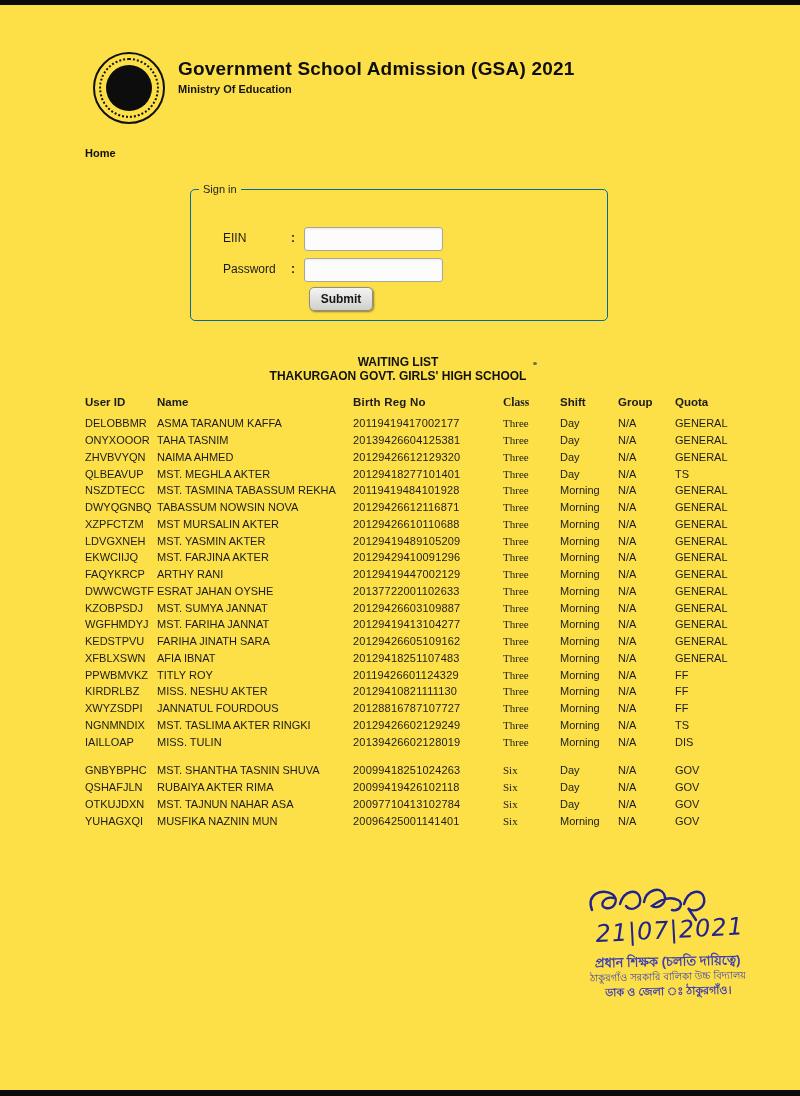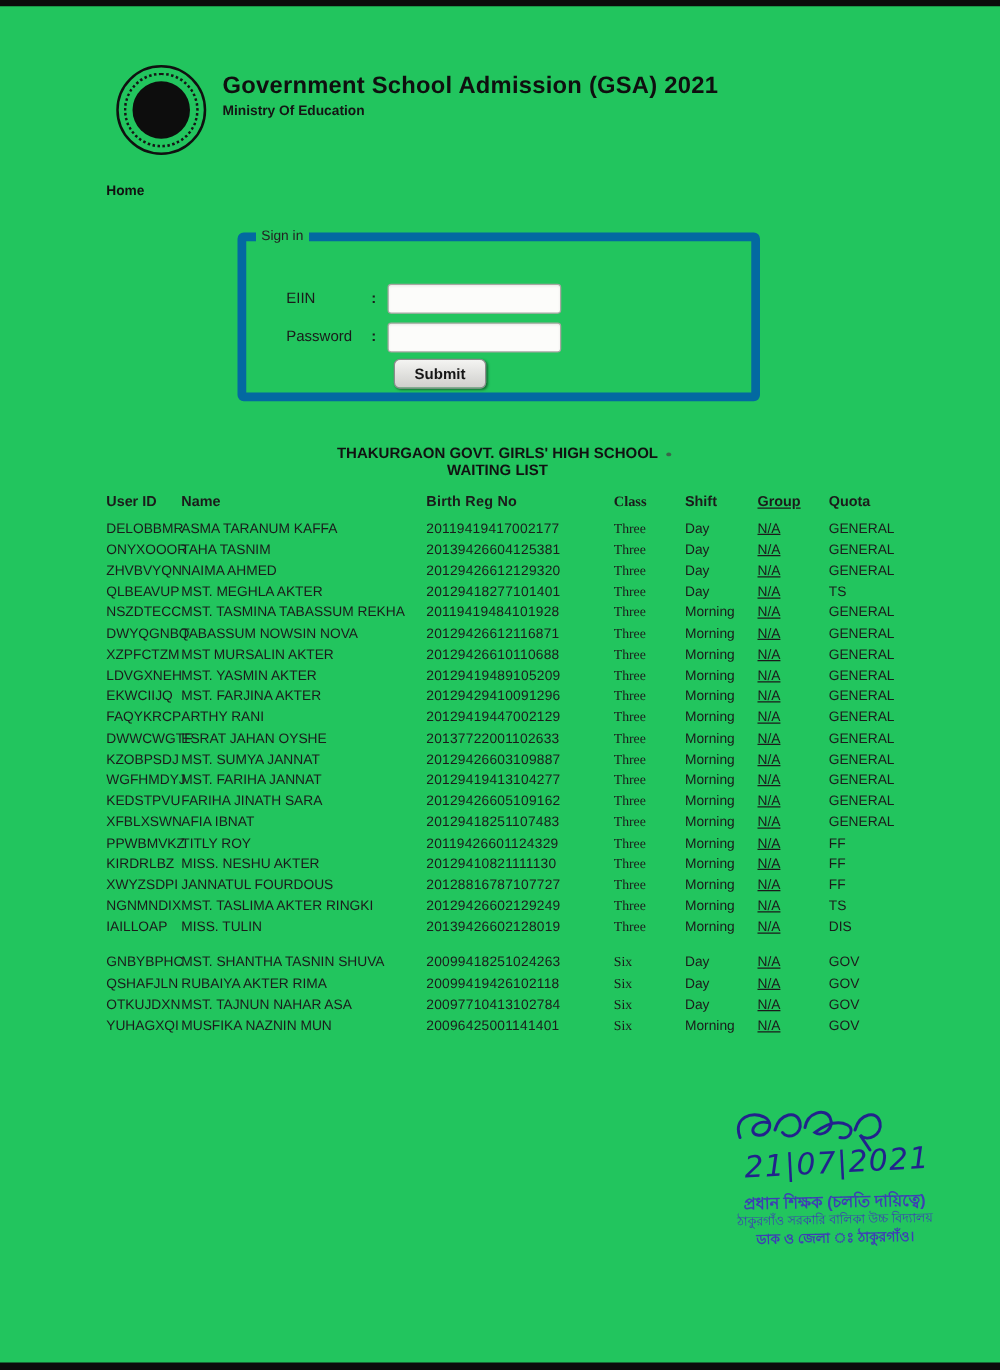--- a/index.html
+++ b/index.html
@@ -1,18 +1,18 @@
 <!DOCTYPE html>
 <html><head>
 <meta charset="utf-8">
 <style>
   html,body{margin:0;padding:0;background:#e8e8e8;}
   .page{
     position:relative;width:800px;height:1096px;margin:0 auto;
-    background:#22c55e;overflow:hidden;
+    background:#fde047;overflow:hidden;
     font-family:"Liberation Sans",sans-serif;color:#1b1b1b;
   }
   .scan-bar{position:absolute;left:0;right:0;background:#0b0b0b;}
   .scan-bar.top{top:0;height:5px;}
   .scan-bar.bottom{bottom:0;height:6px;}
 
   
   .logo{
     position:absolute;left:93px;top:52px;width:72px;height:72px;
     border:2px solid #101010;border-radius:50%;box-sizing:border-box;
@@ -29,62 +29,62 @@
   .app-title{font-size:19px;font-weight:bold;color:#0f0f0f;letter-spacing:.2px;margin:0;}
   .app-subtitle{font-size:11px;font-weight:bold;color:#141414;margin-top:3px;}
   .home-link{
     position:absolute;left:85px;top:147px;font-size:11px;font-weight:bold;
     color:#111;text-decoration:none;cursor:pointer;
   }
 
   
   .signin{
     position:absolute;left:190px;top:183px;width:418px;height:138px;
-    border:7px solid #0369a1;border-radius:5px;margin:0;padding:0;box-sizing:border-box;
+    border:1px solid #0369a1;border-radius:5px;margin:0;padding:0;box-sizing:border-box;
     background:transparent;
   }
   .signin legend{font-size:11px;color:#222;margin-left:8px;padding:0 4px;}
   .frm-label{position:absolute;font-size:12px;color:#1a1a1a;}
   .lbl-eiin{left:32px;top:36px;text-align:center;}
   .lbl-pass{left:32px;top:67px;}
   .frm-colon{position:absolute;font-size:12px;font-weight:bold;}
   .col-eiin{left:100px;top:36px;}
   .col-pass{left:100px;top:67px;}
   .frm-input{
     position:absolute;left:113px;width:133px;height:20px;
     border:1px solid #a7a7a2;border-radius:3px;background:#fcfcfa;
     box-shadow:inset 0 1px 2px rgba(0,0,0,.08);
   }
   .inp-eiin{top:32px;}
   .inp-pass{top:63px;}
   .submit-btn{
-    position:absolute;left:118px;top:92px;width:74px;height:24px;
+    position:absolute;left:118px;top:92px;width:64px;height:24px;
     background:linear-gradient(#f4f4f2,#cfcfcc);
     border:1px solid #8c8c8c;border-radius:5px;
     font-family:"Liberation Sans",sans-serif;font-size:12px;font-weight:bold;color:#161616;
     box-shadow:1px 1px 2px rgba(0,0,0,.45);cursor:pointer;
   }
 
   
   .list-title{position:absolute;left:0;top:356px;width:796px;text-align:center;
     font-size:12px;font-weight:bold;color:#111;line-height:13.5px;}
   .speck{position:absolute;left:533px;top:362px;width:4px;height:3px;background:#444;
     border-radius:50%;opacity:.75;}
 
   
   .wtable{position:absolute;left:85px;top:393px;width:680px;font-size:11px;}
   .trow{display:flex;align-items:center;height:16.75px;}
   .thead{font-weight:bold;font-size:11.5px;height:18px;margin-bottom:4px;}
   .tcell{flex:none;white-space:nowrap;overflow:visible;}
   .c0{width:60px;}
-  .c1{width:196px;}
+  .c1{width:196px;margin-left:12px;}
   .c2{width:150px;letter-spacing:.2px;}
   .c3{width:57px;font-family:Liberation Serif, serif;}
   .c4{width:58px;}
-  .c5{width:57px;text-decoration:underline;}
+  .c5{width:57px;}
   .c6{width:85px;}
   .tsection + .tsection{margin-top:12px;}
 
   
   .sig-block{position:absolute;left:568px;top:880px;width:200px;}
   .sig-svg{display:block;}
   .stamp{
     margin-top:2px;text-align:center;color:#3e3eb5;
     transform:rotate(-1.2deg);line-height:15px;
   }
@@ -113,22 +113,22 @@
     <span class="frm-label lbl-eiin">EIIN</span>
     <span class="frm-colon col-eiin">:</span>
     <input class="frm-input inp-eiin" type="text" value="" style="">
     <span class="frm-label lbl-pass">Password</span>
     <span class="frm-colon col-pass">:</span>
     <input class="frm-input inp-pass" type="password" value="" style="">
     <button class="submit-btn">Submit</button>
   </fieldset>
 
   <div class="list-title">
+    <div>WAITING LIST</div>
     <div>THAKURGAON GOVT. GIRLS' HIGH SCHOOL</div>
-    <div>WAITING LIST</div>
   </div>
   <div class="speck"></div>
 
   <div class="wtable">
     <div class="trow thead">
       <div class="tcell c0">User ID</div>
       <div class="tcell c1">Name</div>
       <div class="tcell c2">Birth Reg No</div>
       <div class="tcell c3">Class</div>
       <div class="tcell c4">Shift</div>

